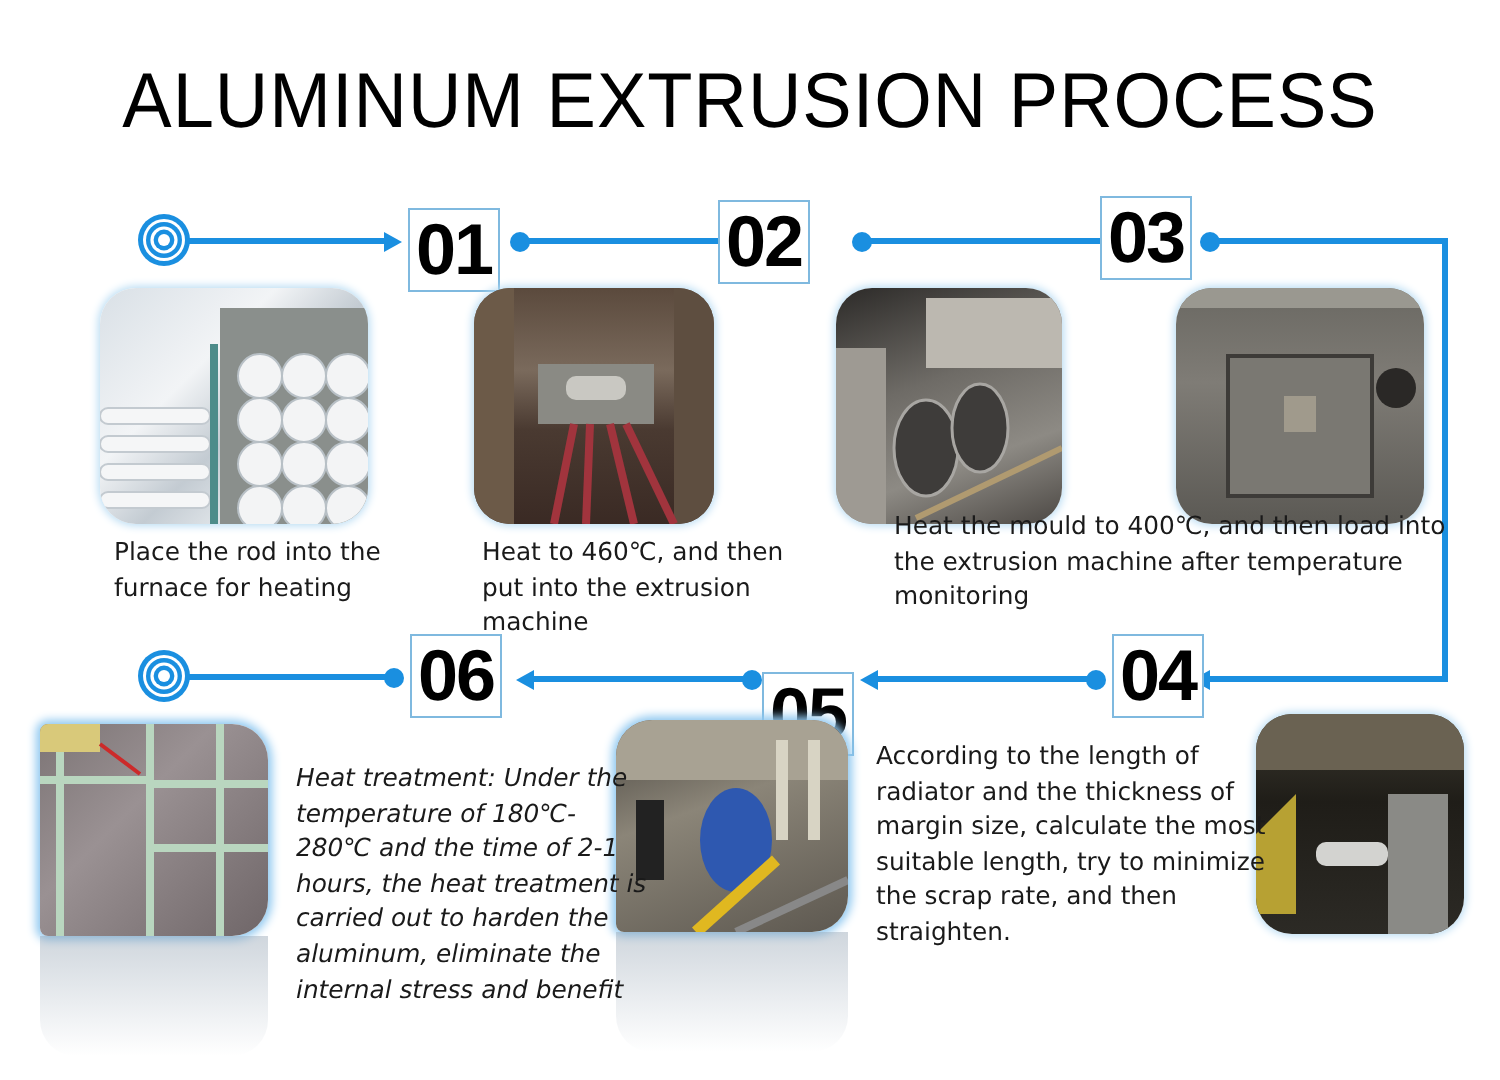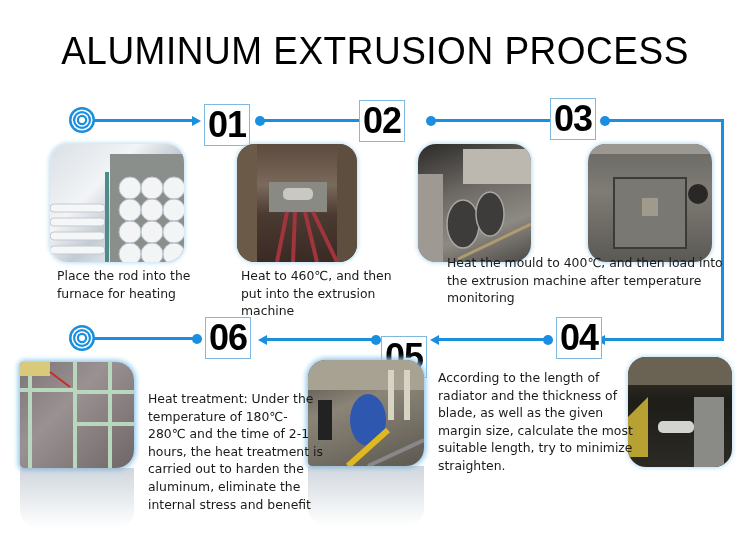--- a/index.html
+++ b/index.html
@@ -180,29 +180,29 @@
 
 <div class="photo" style="left:628px;top:357px;width:104px;height:110px;background:linear-gradient(180deg,#3d3a30 0%,#1f1d18 40%,#2c2a25 100%);">
   <svg width="104" height="110" viewBox="0 0 104 110">
     <rect x="0" y="0" width="104" height="28" fill="#6a6252"></rect>
     <rect x="30" y="64" width="36" height="12" rx="5" fill="#d3d3d0"></rect>
     <rect x="66" y="40" width="30" height="70" fill="#8a8a86"></rect>
     <path d="M0 60 L20 40 L20 100 L0 100 Z" fill="#b7a133"></path>
   </svg>
 </div>
 
-<div class="desc" style="left:148px;top:390px;">
+<div class="desc" style="left:148px;top:380px;font-style:italic;">
   <div>Heat treatment: Under the</div>
   <div>temperature of 180℃-</div>
   <div>280℃ and the time of 2-1</div>
   <div>hours, the heat treatment is</div>
   <div>carried out to harden the</div>
   <div>aluminum, eliminate the</div>
   <div>internal stress and benefit</div>
 </div>
 <div class="desc" style="left:438px;top:369px;">
   <div>According to the length of</div>
   <div>radiator and the thickness of</div>
-  <div>blade, as well as the given</div>
   <div>margin size, calculate the most</div>
   <div>suitable length, try to minimize</div>
+  <div>the scrap rate, and then</div>
   <div>straighten.</div>
 </div>
 
 </body></html>

